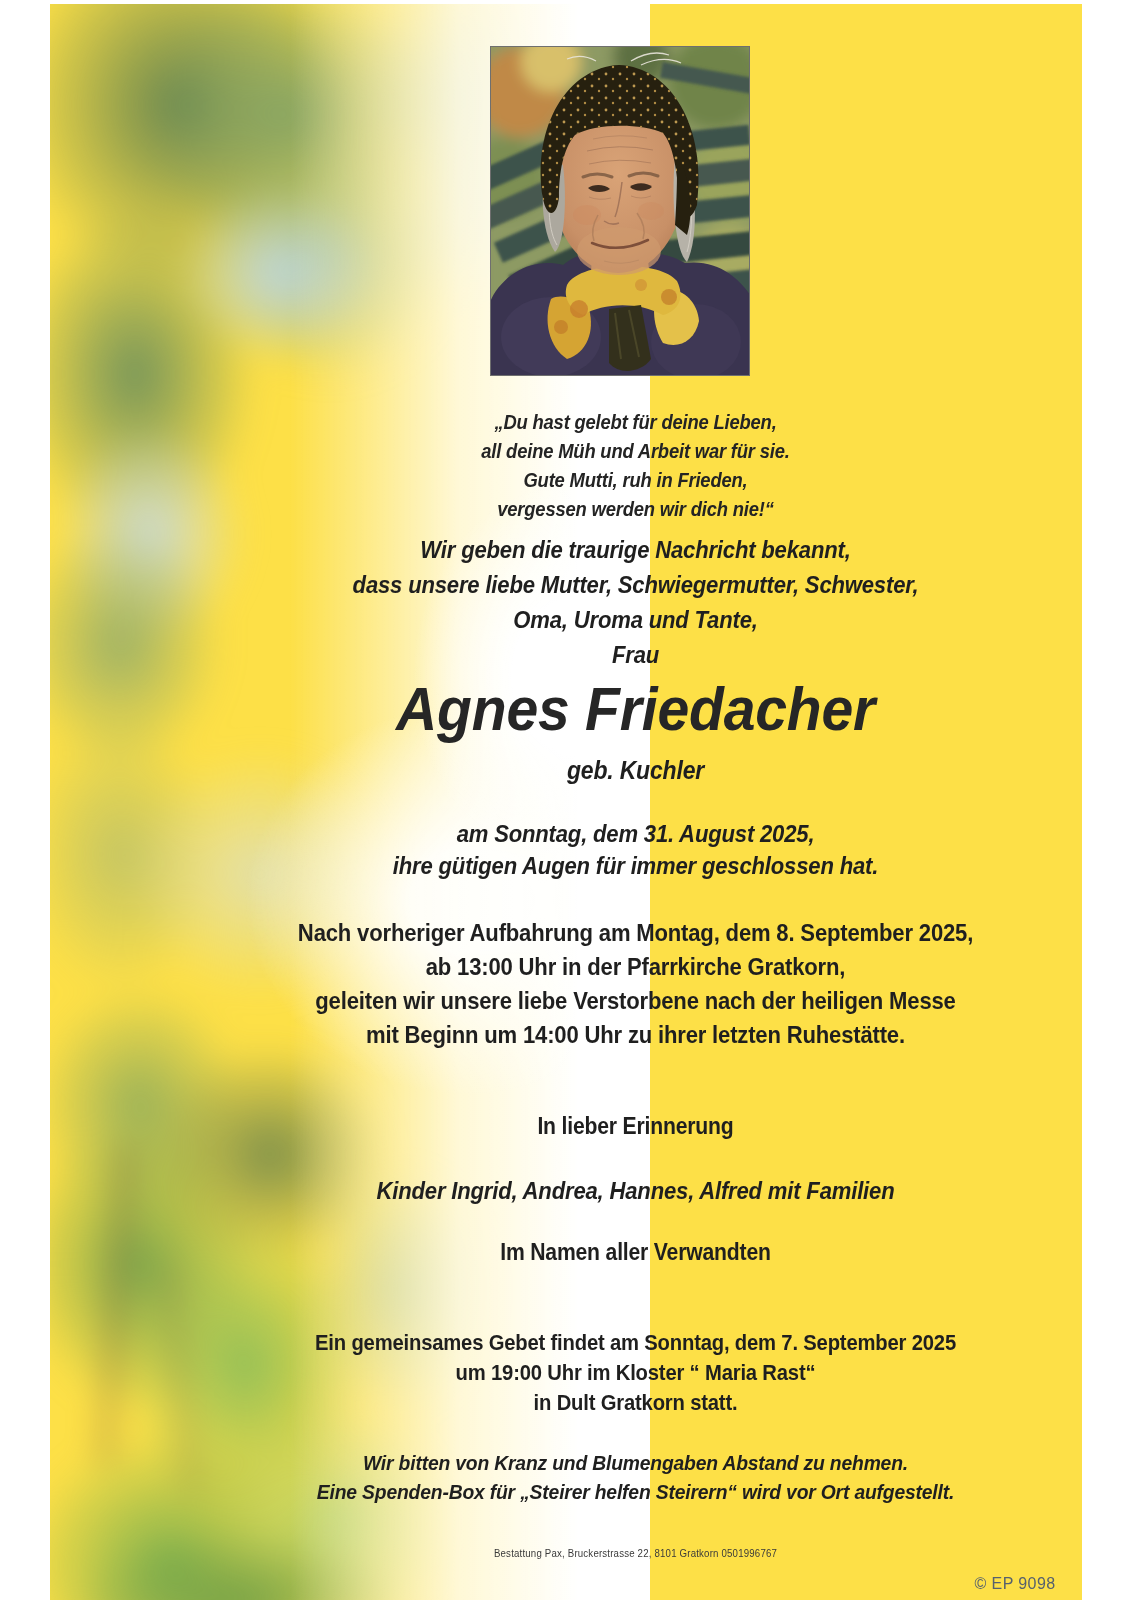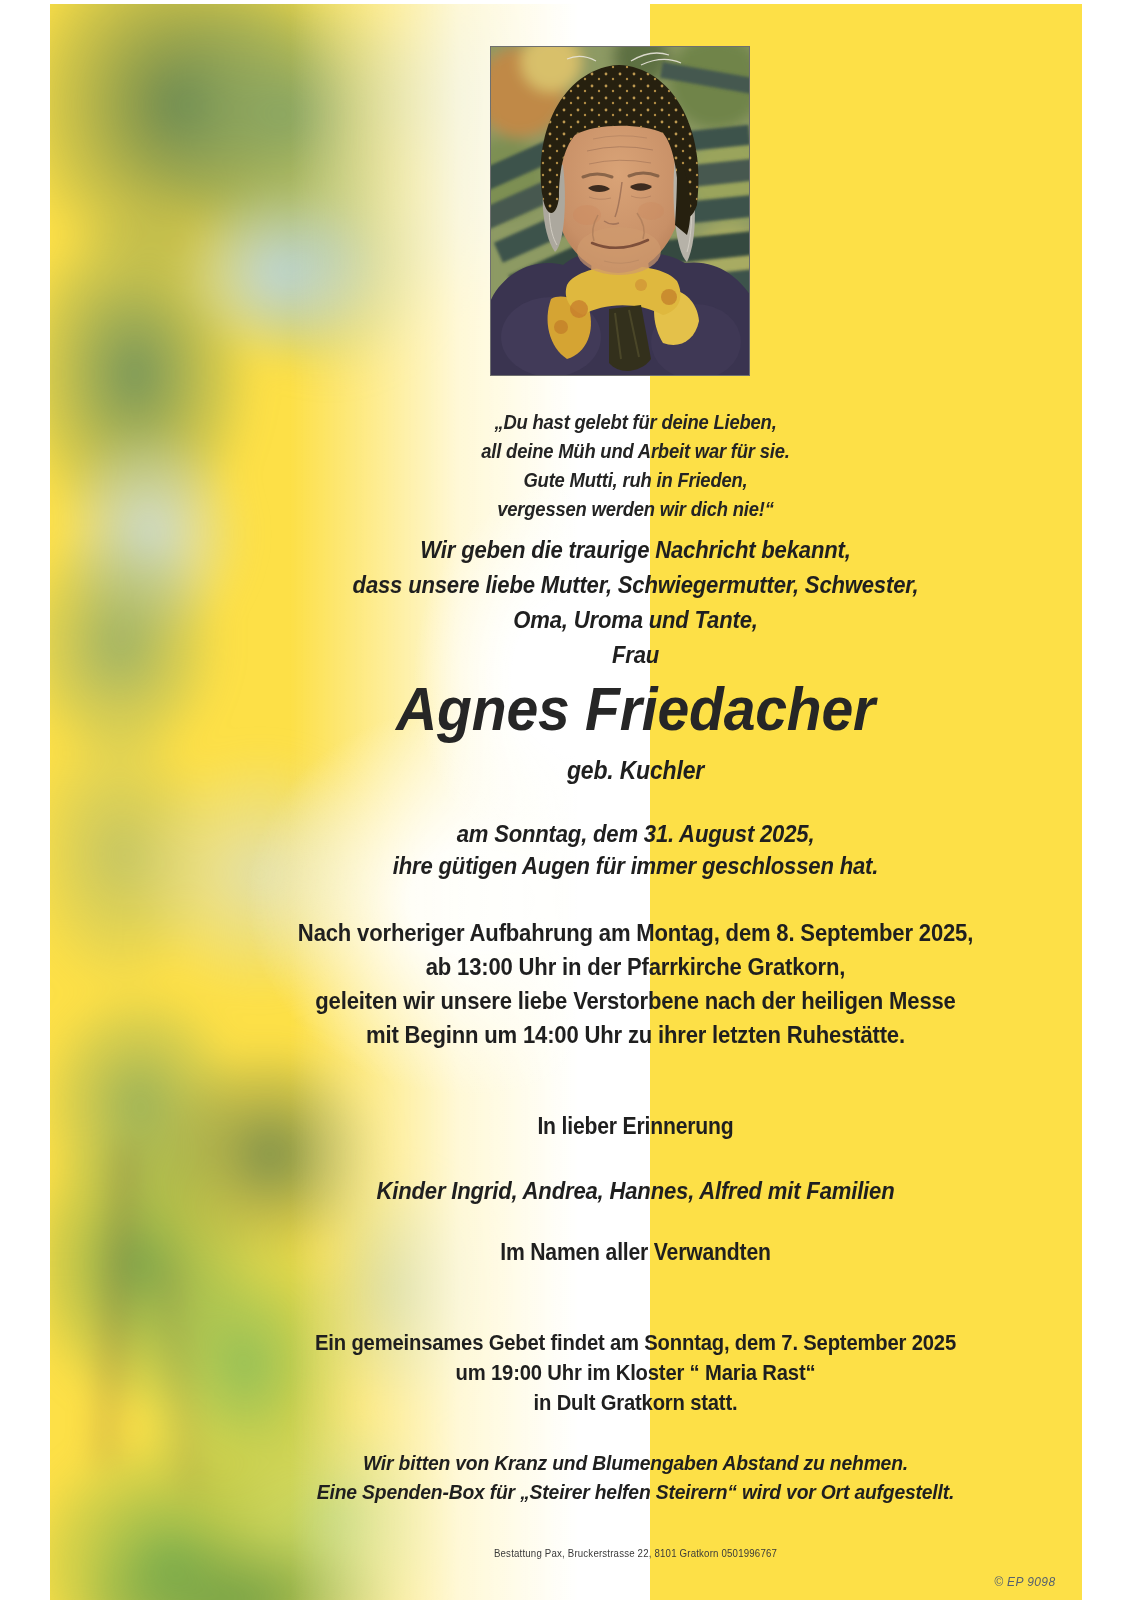--- a/index.html
+++ b/index.html
@@ -59,21 +59,21 @@
   .maiden      { top:751px;  font-size:25px; line-height:30px; font-style:italic; font-weight:600; }
   .death       { top:814px;  font-size:24px; line-height:32px; font-style:italic; font-weight:700; }
   .funeral     { top:912px;  font-size:24px; line-height:34px; font-weight:600; }
   .rem-title   { top:1108px; font-size:23px; line-height:28px; font-weight:600; }
   .family      { top:1173px; font-size:24px; line-height:28px; font-style:italic; font-weight:600; }
   .family .names { font-weight:800; }
   .relatives   { top:1234px; font-size:23px; line-height:28px; font-weight:600; }
   .prayer      { top:1324px; font-size:22px; line-height:30px; font-weight:700; }
   .donation    { top:1444px; font-size:21px; line-height:29px; font-style:italic; font-weight:700; }
   .footer      { top:1542px; font-size:10.5px; line-height:14px; font-weight:400; color:#3a3a3a; letter-spacing:.2px; }
-  .copyright   { position:absolute; top:1571px; right:26px; font-size:12px; color:#56616e; letter-spacing:.4px;font-style:italic; }
+  .copyright   { position:absolute; top:1571px; right:26px; font-size:16px; color:#56616e; letter-spacing:.4px; }
 </style>
 </head>
 <body>
 
 <div class="page">
 
   <div class="forest">
     <div class="forest-blobs">
       <div class="blob b1"></div>
       <div class="blob b2"></div>

